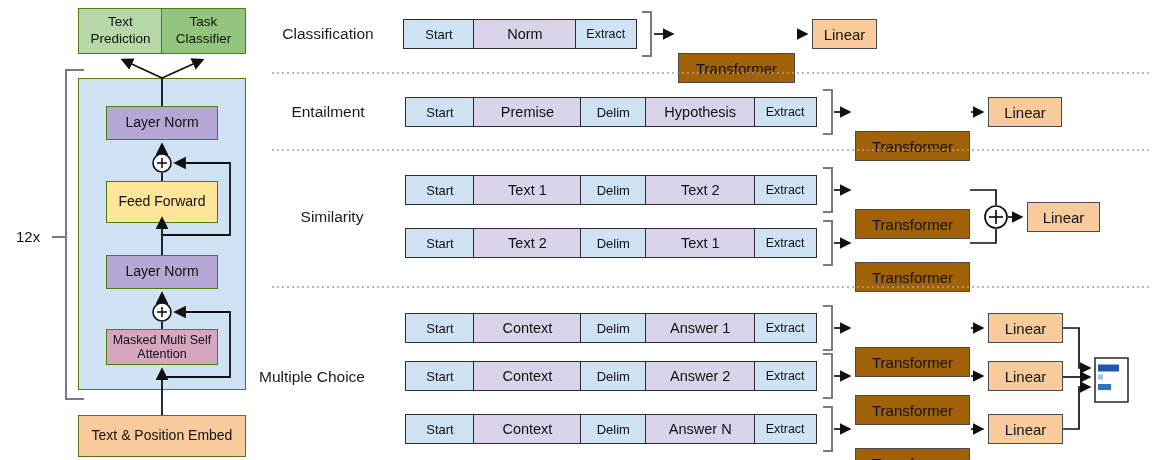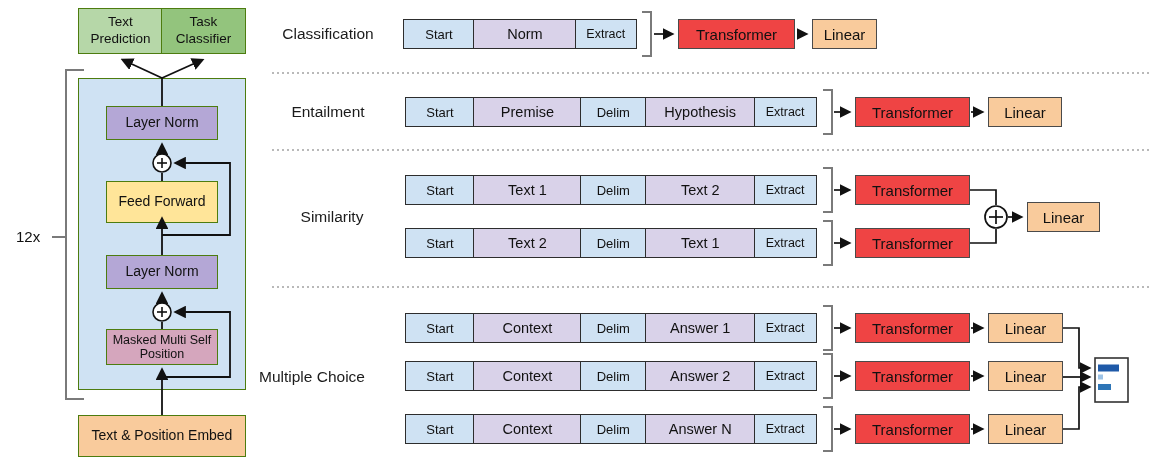--- a/index.html
+++ b/index.html
@@ -13,40 +13,40 @@
   .row{position:absolute;display:flex;height:30px;z-index:2;}
   .tok{box-sizing:border-box;border:1.6px solid #2d2d2d;display:flex;align-items:center;
        justify-content:center;height:100%;font-size:13px;color:#111;text-align:center;}
   .tok:not(:first-child){margin-left:-1.6px;}
   .tblue{background:#cfe2f3;}
   .tpurple{background:#d9d2e9;font-size:14.5px;}
   .w-start{width:70px}.w-p1{width:108px}.w-delim{width:67px}.w-p2{width:110px}.w-ext{width:63px}
   .cw-start{width:72px}.cw-text{width:103px}.cw-ext{width:62px}
   .proc{position:absolute;box-sizing:border-box;height:30px;border:1.6px solid #4a4a4a;
         display:flex;align-items:center;justify-content:center;font-size:15px;color:#111;z-index:2;}
-  .tf{background:#ef4444;width:115px;}
+  .tf{background:#a16207;width:115px;margin-top:34px;}
   .lin{background:#f9cb9c;}
   .sec-label{position:absolute;font-size:15.5px;color:#1b1b1b;display:flex;align-items:center;
              justify-content:center;height:22px;z-index:2;}
   .rep{position:absolute;font-size:15px;color:#111;z-index:2;}
 </style>
 </head>
 <body>
 
 <div id="figure">
 
   <div class="lbox" style="left:78px;top:8px;width:85px;height:46px;background:#b6d7a8;font-size:13.5px;">Text Prediction</div>
   <div class="lbox" style="left:161px;top:8px;width:85px;height:46px;background:#93c47d;font-size:13.5px;">Task Classifier</div>
 
   <div class="lbox bigblock" style="left:78px;top:78px;width:168px;height:312px;"></div>
 
   <div class="lbox" style="left:106px;top:106px;width:112px;height:34px;background:#b4a7d6;">Layer Norm</div>
   <div class="lbox" style="left:106px;top:181px;width:112px;height:42px;background:#ffe599;">Feed Forward</div>
   <div class="lbox" style="left:106px;top:255px;width:112px;height:34px;background:#b4a7d6;">Layer Norm</div>
-  <div class="lbox" style="left:106px;top:329px;width:112px;height:36px;background:#d5a6bd;font-size:12.5px;line-height:1.15;">Masked Multi Self Position</div>
+  <div class="lbox" style="left:106px;top:329px;width:112px;height:36px;background:#d5a6bd;font-size:12.5px;line-height:1.15;">Masked Multi Self Attention</div>
   <div class="lbox" style="left:78px;top:415px;width:168px;height:42px;background:#f9cb9c;">Text &amp; Position Embed</div>
 
   <div class="rep" style="left:16px;top:228px;">12x</div>
 
   <div class="sec-label" style="left:266px;top:23px;width:124px;">Classification</div>
   <div class="sec-label" style="left:266px;top:101px;width:124px;">Entailment</div>
   <div class="sec-label" style="left:270px;top:206px;width:124px;">Similarity</div>
   <div class="sec-label" style="left:246px;top:366px;width:132px;">Multiple Choice</div>
 
   <div class="row" style="left:403px;top:19px;">

